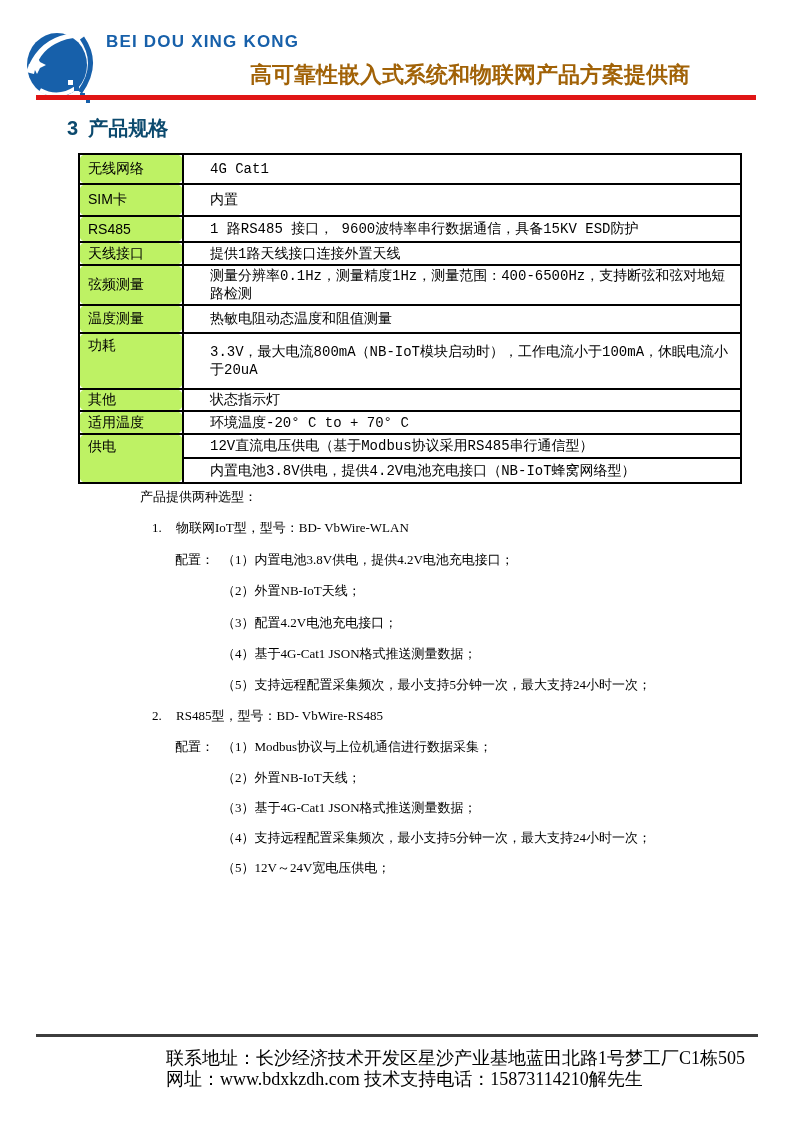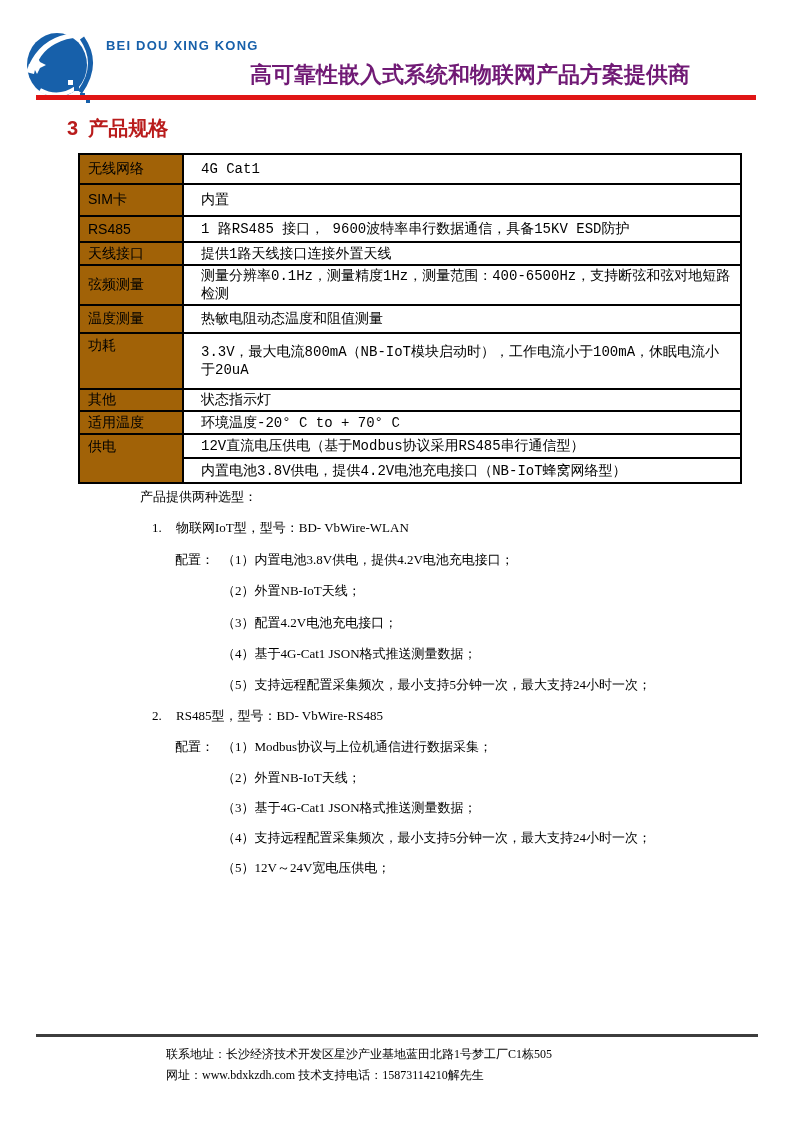--- a/index.html
+++ b/index.html
@@ -11,62 +11,63 @@
   
   .logo{position:absolute;left:24px;top:26px;display:flex;align-items:flex-start;}
   .logo-emblem{width:76px;height:78px;}
   .logo-text{margin-left:6px;margin-top:6px;}
   .logo-cn{
     font-family:"Liberation Sans","DejaVu Sans",sans-serif;
     font-size:36px;font-weight:bold;color:#1760aa;letter-spacing:3px;line-height:1.05;
   }
   .logo-en{
     font-family:"Liberation Sans","DejaVu Sans",sans-serif;
-    font-size:13px;font-weight:bold;color:#1760aa;letter-spacing:1.2px;margin-top:6px;
+    font-size:17px;font-weight:bold;color:#1760aa;letter-spacing:1.2px;margin-top:0;
   }
   .tagline{
     position:absolute;left:250px;top:60px;width:496px;
-    font-size:22px;font-weight:900;color:#701a75;white-space:nowrap;
+    font-size:22px;font-weight:900;color:#a16207;white-space:nowrap;
     font-family:"Liberation Serif","DejaVu Serif",serif;
   }
   .red-divider{position:absolute;left:36px;top:95px;width:720px;height:5px;background:#e01515;}
   
   .sec-heading{
-    position:absolute;left:67px;color:#b91c1c;font-weight:bold;font-size:20px;
+    position:absolute;left:67px;color:#0c4a6e;font-weight:bold;font-size:20px;
     font-family:"Liberation Sans","DejaVu Sans",sans-serif;white-space:nowrap;
   }
   .sec-heading .sec-num{margin-right:10px;}
   #sec3-heading{top:115px;}
   #sec4-heading{top:452px;}
   
   .spec-table{
     position:absolute;left:78px;top:153px;width:664px;
     border-collapse:collapse;table-layout:fixed;
   }
   .spec-table td{
     border:2px solid #000;font-size:14px;vertical-align:middle;
     padding:1px 8px;overflow:hidden;
   }
   .spec-table td.lbl{
-    background:#a16207;width:104px;
+    background:#bef264;width:104px;
     font-family:"Liberation Sans","DejaVu Sans",sans-serif;
+    border-radius:8px;
   }
   .spec-table td.val{
-    padding-left:17px;
+    padding-left:26px;
     font-family:"Liberation Mono","DejaVu Sans Mono",monospace;
   }
   
   .bodyline{position:absolute;font-size:13px;white-space:nowrap;line-height:20px;}
   .opt-num{position:absolute;left:152px;}
   .opt-title{position:absolute;left:176px;}
   .cfg-label{position:absolute;left:175px;}
   .cfg-item{position:absolute;left:222px;}
   
   .footer-divider{position:absolute;left:36px;top:1034px;width:722px;height:3px;background:#3d3d3d;}
-  .footer-line{position:absolute;left:166px;font-size:12px;white-space:nowrap;}
+  .footer-line{position:absolute;left:166px;font-size:18px;white-space:nowrap;}
   #footer-line1{top:1046px;}
   #footer-line2{top:1067px;}
 </style>
 </head>
 <body>
 
 <div class="page">
 
   <div class="logo">
     <svg class="logo-emblem" viewBox="0 0 76 78" xmlns="http://www.w3.org/2000/svg">

